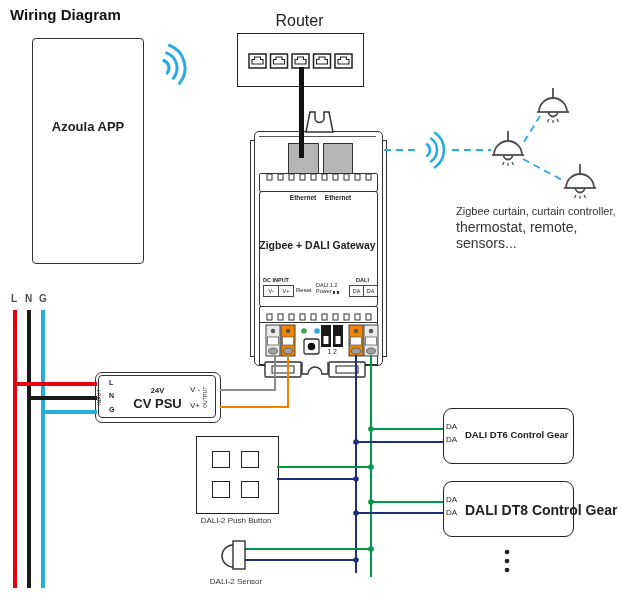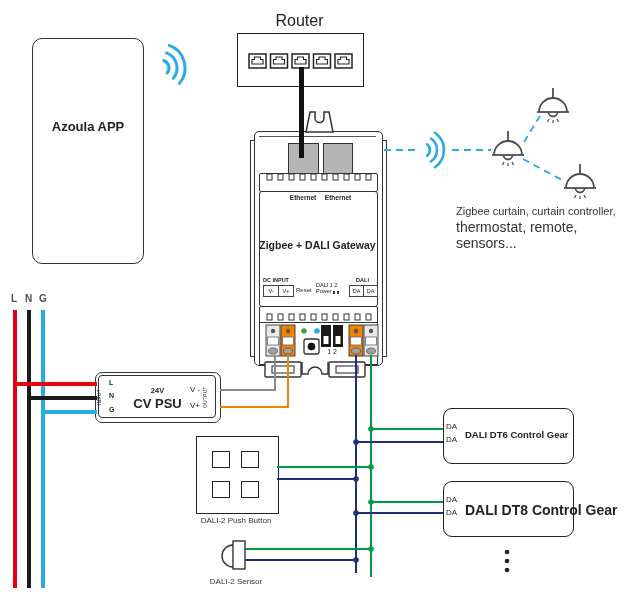--- a/index.html
+++ b/index.html
@@ -10,22 +10,23 @@
   .b{font-weight:bold;}
   svg{position:absolute;left:0;top:0;pointer-events:none;}
   .tbox{position:absolute;border:1px solid #444;background:#fff;font-size:5.5px;
         display:flex;align-items:center;justify-content:center;}
 </style>
 </head>
 <body>
 
 <div id="canvas">
 
-
-  <div class="abs" style="left:32px;top:38px;width:110px;height:224px;border:1.6px solid #333;border-radius:10px;background:#fff">
+  <div class="abs b" style="left:10px;top:6px;font-size:15px;color:#111">Wiring Diagram</div>
+
+  <div class="abs" style="left:32px;top:38px;width:110px;height:224px;border:1.6px solid #333;border-radius:4px;background:#fff">
     <div class="abs b ctr" style="left:0;top:80px;width:100%;font-size:13px">Azoula APP</div>
   </div>
 
   <div class="abs ctr" style="left:237px;top:12px;width:125px;font-size:16px">Router</div>
   <div class="abs" style="left:237px;top:33px;width:125px;height:52px;border:1.6px solid #222;background:#fff"></div>
 
   <div class="abs" style="left:250px;top:140px;width:5px;height:215px;border:1.2px solid #333;background:#fff"></div>
   <div class="abs" style="left:380px;top:140px;width:5px;height:215px;border:1.2px solid #333;background:#fff"></div>
   <div class="abs" style="left:254px;top:131px;width:127px;height:233px;border:1.6px solid #333;border-radius:5px;background:#fff"></div>
   <div class="abs" style="left:259px;top:136px;width:117px;height:0;border-top:1px solid #555"></div>

